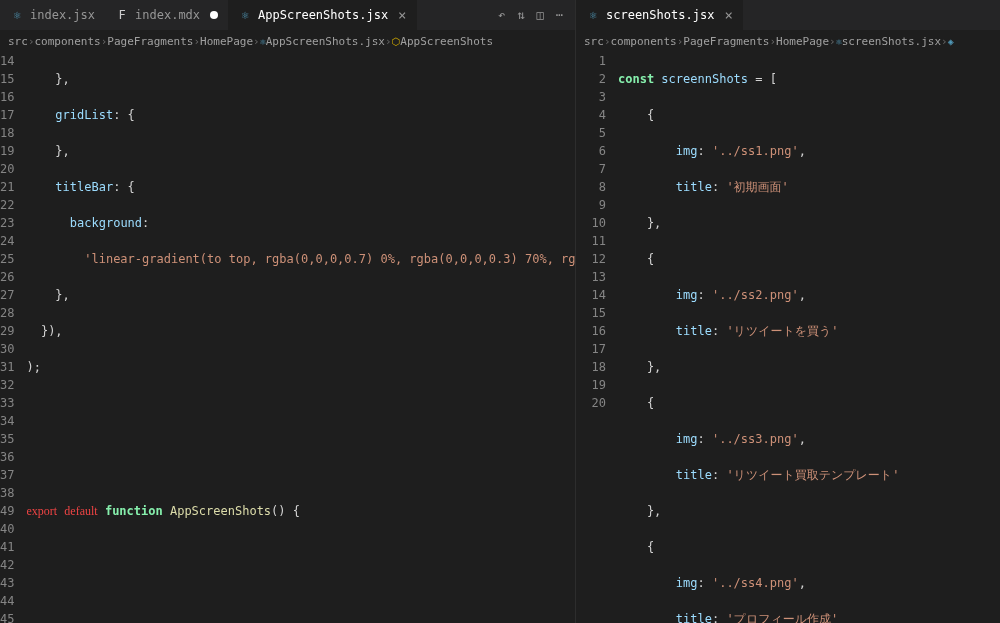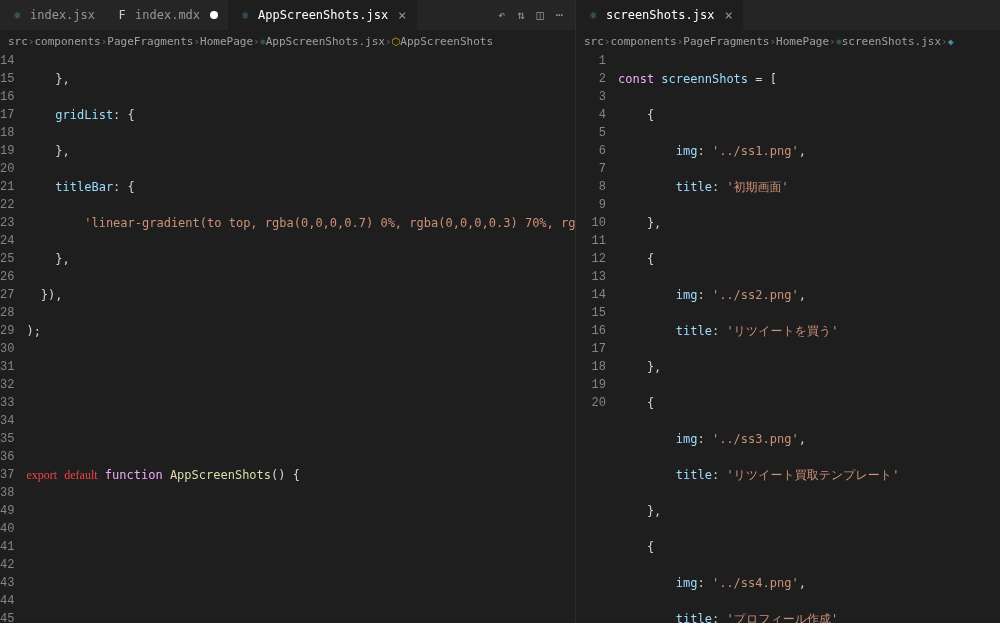--- a/index.html
+++ b/index.html
@@ -58,32 +58,31 @@
   display: flex;
   overflow: hidden;
 }
 .gutter {
   width: 42px;
   text-align: right;
   padding-right: 12px;
   color: #858585;
   user-select: none;
   line-height: 1.5;
-  font-family: Liberation Mono, monospace;
 }
 .gutter .line { height: 18px; }
 .code {
   flex: 1;
   white-space: pre;
   line-height: 1.5;
 }
 .code .line { height: 18px; }
 .c-key { color: #9cdcfe; }
 .c-str { color: #ce9178; }
-.c-kw { color: #f0abfc; }
+.c-kw { color: #86efac; font-weight: bold; }
 .c-ctrl { color: #ef4444; font-family: Liberation Serif, serif; }
 .c-fn { color: #dcdcaa; }
 </style>
 </head>
 <body>
 
 <div class="pane pane-left">
   <div class="tabs">
     <div class="tab">
       <span class="tab-icon" style="color:#519aba">⚛</span>
@@ -154,20 +153,21 @@
         <div class="line">42</div>
         <div class="line">43</div>
         <div class="line">44</div>
         <div class="line">45</div>
       </div>
     <div class="code">
 <div class="line">    },</div>
 <div class="line">    <span class="c-key">gridList</span>: {</div>
 <div class="line">    },</div>
 <div class="line">    <span class="c-key">titleBar</span>: {</div>
+<div class="line">      <span class="c-key">background</span>:</div>
 <div class="line">        <span class="c-str">'linear-gradient(to top, rgba(0,0,0,0.7) 0%, rgba(0,0,0,0.3) 70%, rgba(0,0,0,0) 10</span></div>
 <div class="line">    },</div>
 <div class="line">  }),</div>
 <div class="line">);</div>
 <div class="line"></div>
 <div class="line"></div>
 <div class="line"></div>
 <div class="line"><span class="c-ctrl">export</span> <span class="c-ctrl">default</span> <span class="c-kw">function</span> <span class="c-fn">AppScreenShots</span>() {</div>
 <div class="line"></div>
 

